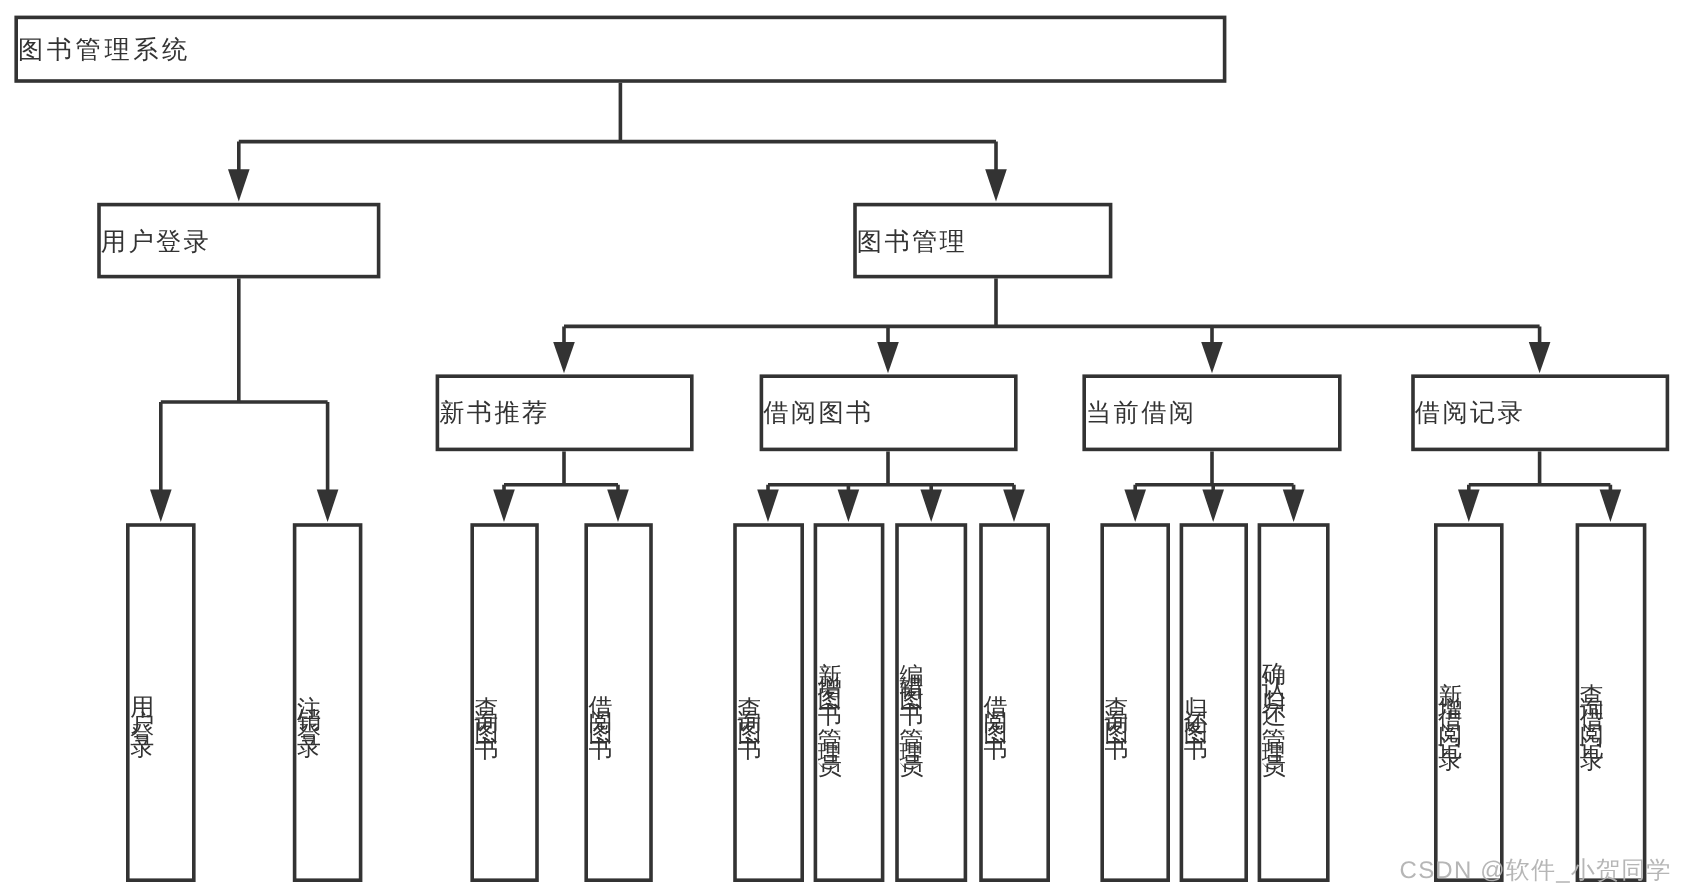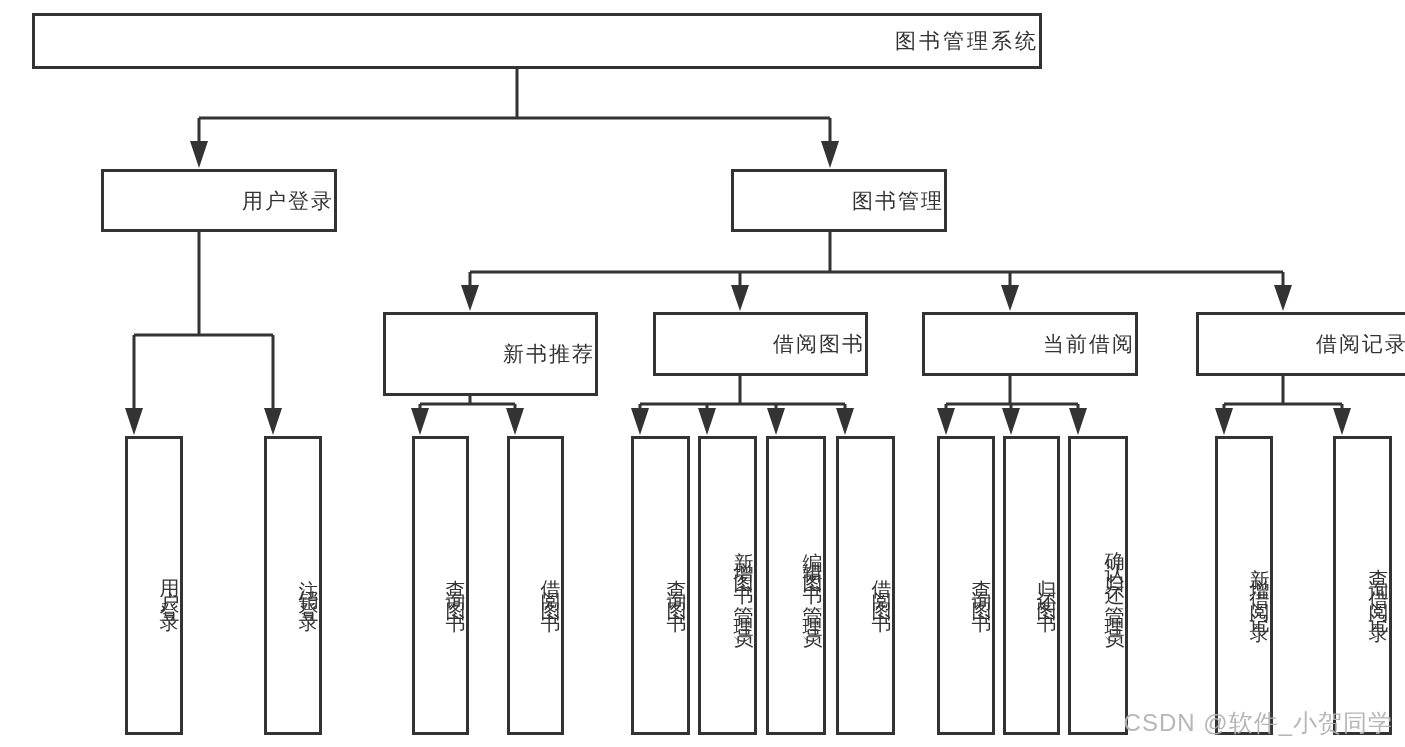--- a/index.html
+++ b/index.html
@@ -13,40 +13,39 @@
     overflow: hidden;
   }
   svg.connectors { position: absolute; left: 0; top: 0; z-index: 1; }
   .node {
     position: absolute;
     box-sizing: border-box;
     border: 3px solid #333333;
     background: #ffffff;
     display: flex;
     align-items: center;
-    justify-content: flex-end;
+    justify-content: flex-start;
     z-index: 2;
-    margin-left: 20px;
   }
   .node.h { font-size: 21px; letter-spacing: 2px; }
   .node.h.title { font-size: 21px; letter-spacing: 3px; }
   .node.v { font-size: 20px; }
   .node.v span {
     writing-mode: vertical-rl;
     text-orientation: mixed;
     letter-spacing: 11px;
     line-height: 1;
     white-space: nowrap;
   }
   .watermark {
     position: absolute;
     right: 12px;
     bottom: 8px;
     z-index: 5;
-    font-size: 24px;
+    font-size: 20px;
     letter-spacing: 1px;
     color: rgba(178, 178, 178, 0.95);
   }
 </style>
 </head>
 <body>
 
 <div class="canvas">
 
   <svg class="connectors" width="1405" height="747" viewBox="0 0 1405 747" aria-hidden="true">
@@ -93,21 +92,21 @@
     <span>图书管理系统</span>
   </div>
 
   <div class="node h" style="left:81px; top:169px; width:236px; height:63px">
     <span>用户登录</span>
   </div>
   <div class="node h" style="left:711px; top:169px; width:216px; height:63px">
     <span>图书管理</span>
   </div>
 
-  <div class="node h" style="left:363px; top:312px; width:215px; height:84px">
+  <div class="node h" style="left:363px; top:312px; width:215px; height:64px">
     <span>新书推荐</span>
   </div>
   <div class="node h" style="left:633px; top:312px; width:215px; height:64px">
     <span>借阅图书</span>
   </div>
   <div class="node h" style="left:1176px; top:312px; width:215px; height:64px">
     <span>借阅记录</span>
   </div>
   <div class="node h" style="left:902px; top:312px; width:216px; height:64px">
     <span>当前借阅</span>

